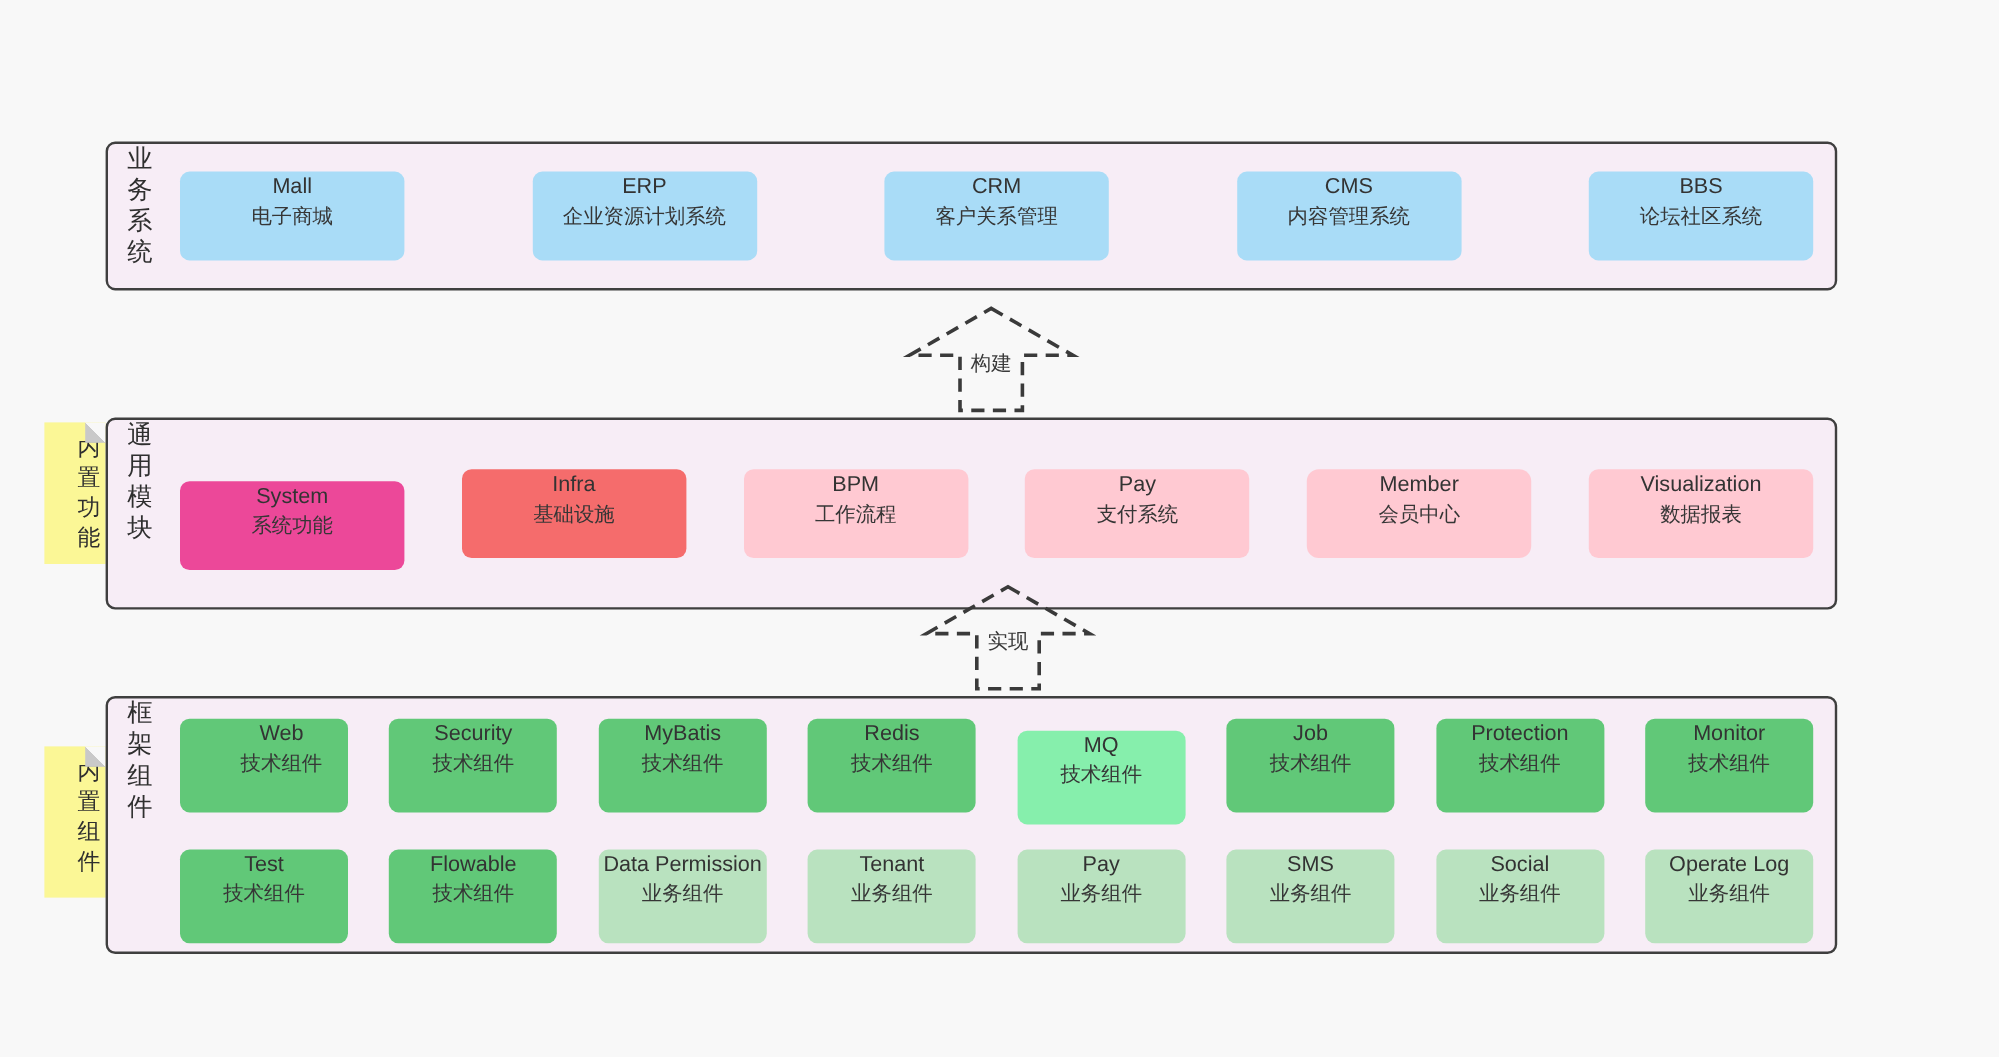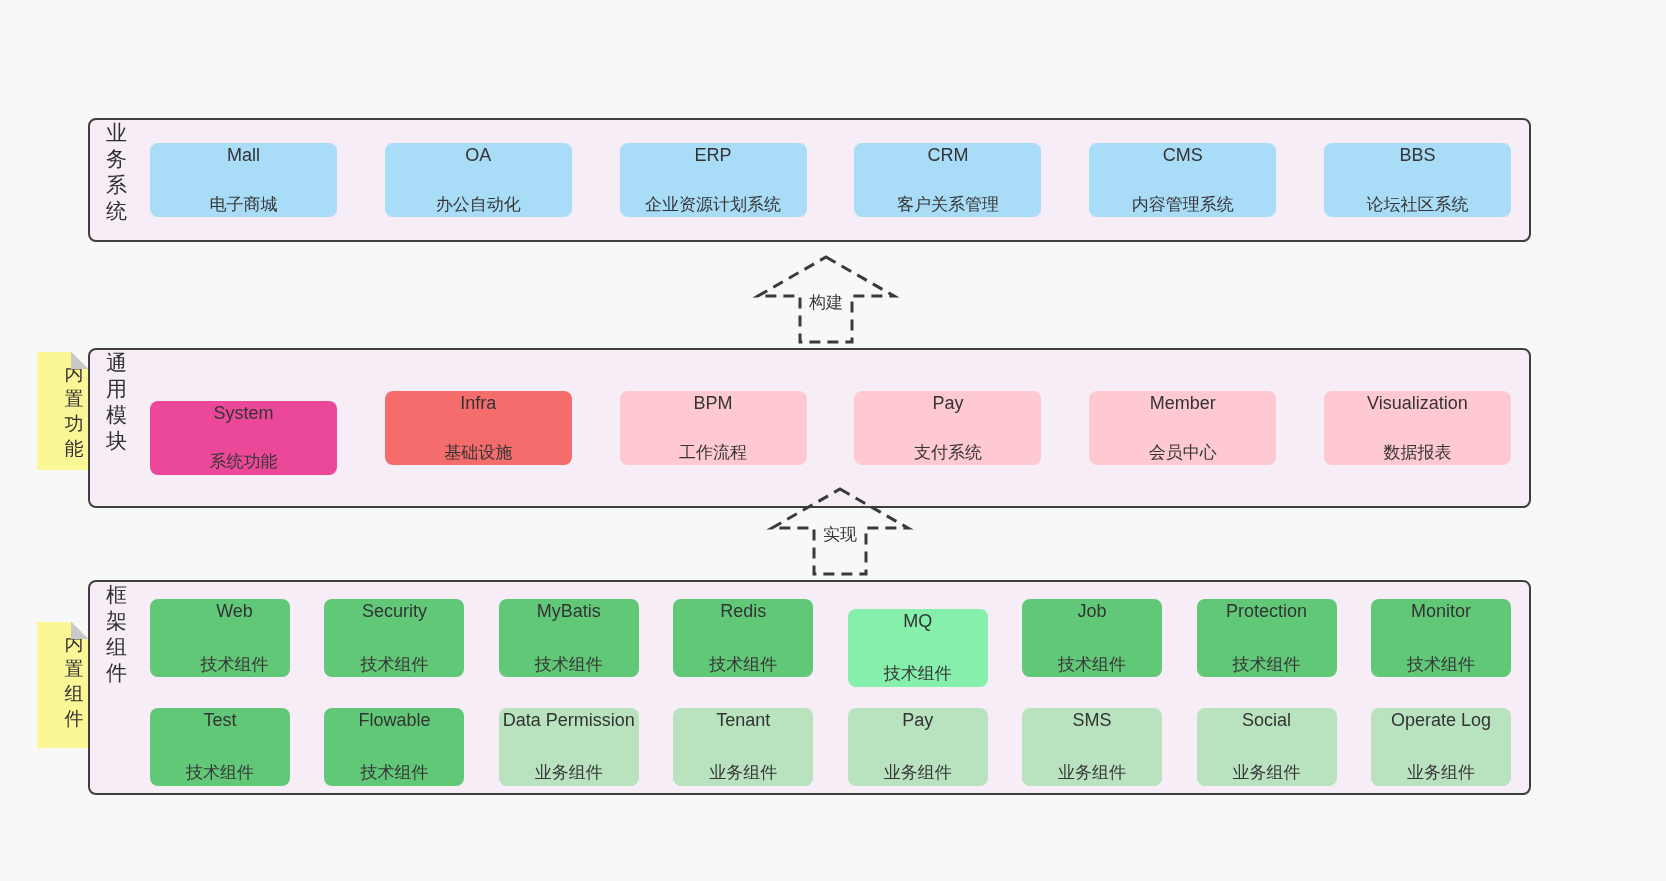--- a/index.html
+++ b/index.html
@@ -48,21 +48,21 @@
     align-items: center;
   }
   .rows.single .boxes-row { height: 100%; }
 
   
   .box {
     border-radius: 8px;
     display: flex;
     flex-direction: column;
     align-items: center;
-    justify-content: space-between;
+    justify-content: flex-start;
     text-align: center;
     line-height: 1.42;
   }
   .box-wide  { width: 187px; height: 74px; }
   .box-small { width: 140px; height: 78px; }
   .box-name { font-size: 18px; color: #333; }
   .box-desc { font-size: 17px; color: #363636; }
 
   
   .note {
@@ -120,24 +120,20 @@
 
   <section class="layer" id="layer-0">
     <div class="layer-label">业务系统</div>
     <div class="rows single">
       <div class="boxes-row">
           <div class="box box-wide" style="background: rgb(169, 220, 247);">
             <div class="box-name">Mall</div>
             <div class="box-desc">电子商城</div>
           </div>
           <div class="box box-wide" style="background: rgb(169, 220, 247);">
-            <div class="box-name">OA</div>
-            <div class="box-desc">办公自动化</div>
-          </div>
-          <div class="box box-wide" style="background: rgb(169, 220, 247);">
             <div class="box-name">ERP</div>
             <div class="box-desc">企业资源计划系统</div>
           </div>
           <div class="box box-wide" style="background: rgb(169, 220, 247);">
             <div class="box-name">CRM</div>
             <div class="box-desc">客户关系管理</div>
           </div>
           <div class="box box-wide" style="background: rgb(169, 220, 247);">
             <div class="box-name">CMS</div>
             <div class="box-desc">内容管理系统</div>
@@ -174,21 +170,21 @@
             <div class="box-desc">基础设施</div>
           </div>
           <div class="box box-wide" style="background: rgb(255, 201, 210);">
             <div class="box-name">BPM</div>
             <div class="box-desc">工作流程</div>
           </div>
           <div class="box box-wide" style="background: rgb(255, 201, 210);">
             <div class="box-name">Pay</div>
             <div class="box-desc">支付系统</div>
           </div>
-          <div class="box box-wide" style="background: rgb(255, 201, 210);">
+          <div class="box box-wide" style="background: rgb(255, 201, 210); border-radius: 10px;">
             <div class="box-name">Member</div>
             <div class="box-desc">会员中心</div>
           </div>
           <div class="box box-wide" style="background: rgb(255, 201, 210);">
             <div class="box-name">Visualization</div>
             <div class="box-desc">数据报表</div>
           </div>
         </div>
     </div>
   </section>

